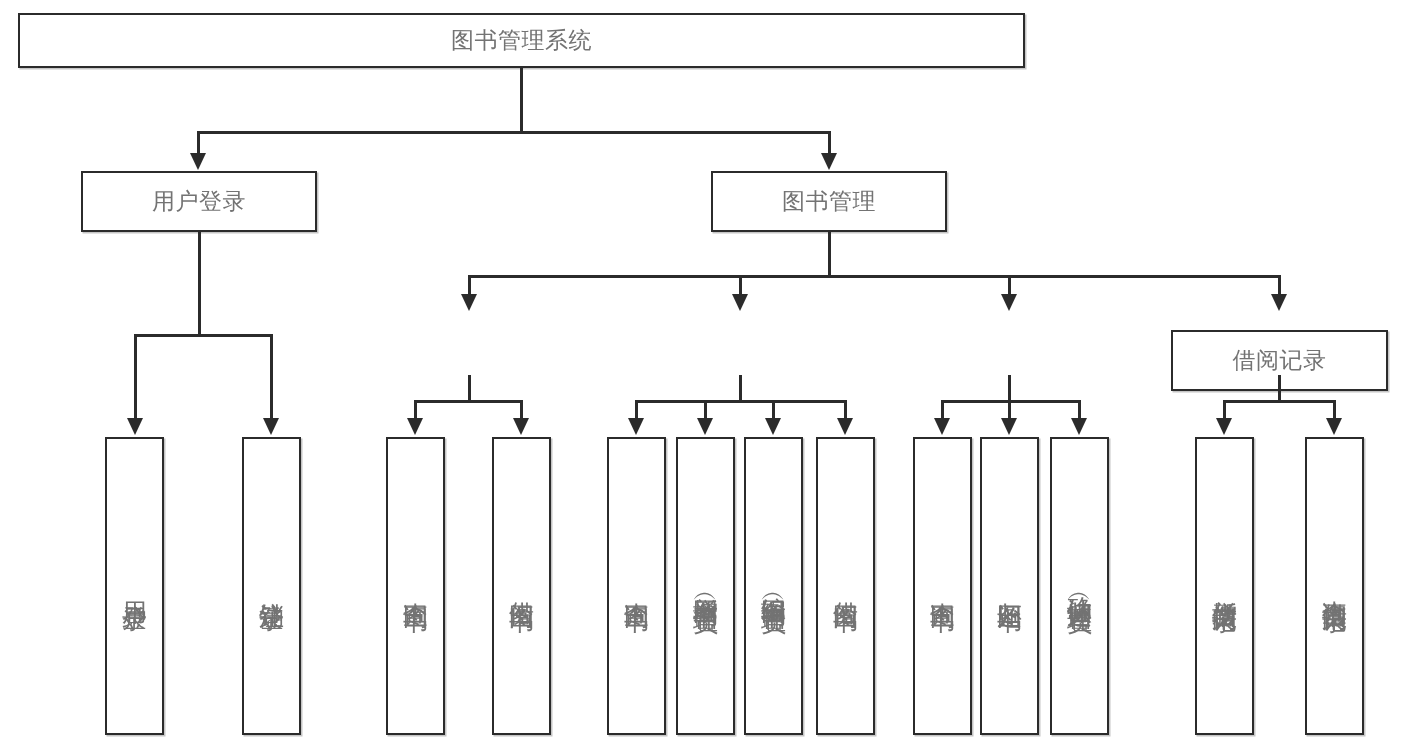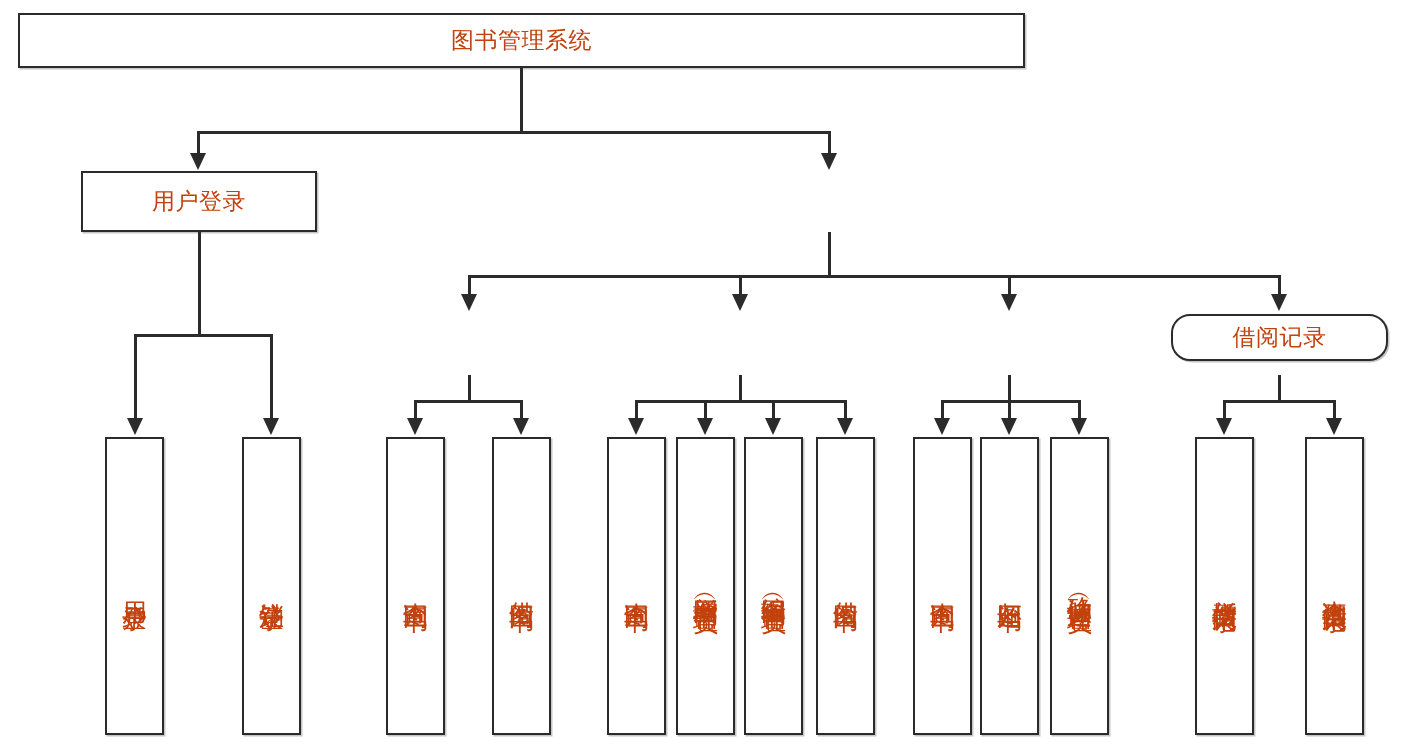--- a/index.html
+++ b/index.html
@@ -19,21 +19,21 @@
   }
   
   .node {
     position: absolute;
     box-sizing: border-box;
     background: #ffffff;
     border: 2.5px solid #2b2b2b;
     display: flex;
     align-items: center;
     justify-content: center;
-    color: #c2410c;
+    color: #737373;
     box-shadow: 1.5px 1.5px 0 rgba(150,150,150,0.55);
   }
   .node .lbl {
     display: block;
     line-height: 1.18;
     letter-spacing: 0.5px;
   }
   .node.h .lbl {
     font-size: 23px;
     white-space: nowrap;
@@ -94,41 +94,44 @@
 
   <div class="ln v" style="left:520px; top:68px; width:2.5px; height:65px;"></div>
   <div class="ln h" style="left:197px; top:131px; width:634px; height:2.5px;"></div>
   <div class="ln v" style="left:197px; top:131px; width:2.5px; height:24px;"></div>
   <div class="ln v" style="left:828px; top:131px; width:2.5px; height:24px;"></div>
   <div class="arrow" style="left:190px; top:153px;"></div>
   <div class="arrow" style="left:821px; top:153px;"></div>
 
   <div class="node h" style="left:81px; top:171px; width:236px; height:61px;">
     <span class="lbl">用户登录</span>
+  </div>
+  <div class="node h" style="left:711px; top:171px; width:236px; height:61px;">
+    <span class="lbl">图书管理</span>
   </div>
 
   <div class="ln v" style="left:198px; top:232px; width:2.5px; height:104px;"></div>
   <div class="ln h" style="left:134px; top:334px; width:138px; height:2.5px;"></div>
   <div class="ln v" style="left:134px; top:334px; width:2.5px; height:85px;"></div>
   <div class="ln v" style="left:270px; top:334px; width:2.5px; height:85px;"></div>
   <div class="arrow" style="left:127px; top:418px;"></div>
   <div class="arrow" style="left:263px; top:418px;"></div>
 
   <div class="ln v" style="left:828px; top:232px; width:2.5px; height:45px;"></div>
   <div class="ln h" style="left:468px; top:275px; width:813px; height:2.5px;"></div>
   <div class="ln v" style="left:468px; top:275px; width:2.5px; height:21px;"></div>
   <div class="ln v" style="left:739px; top:275px; width:2.5px; height:21px;"></div>
   <div class="ln v" style="left:1008px; top:275px; width:2.5px; height:21px;"></div>
   <div class="ln v" style="left:1278px; top:275px; width:2.5px; height:21px;"></div>
   <div class="arrow" style="left:461px; top:294px;"></div>
   <div class="arrow" style="left:732px; top:294px;"></div>
   <div class="arrow" style="left:1001px; top:294px;"></div>
   <div class="arrow" style="left:1271px; top:294px;"></div>
 
-  <div class="node h" style="left:1171px; top:314px; width:217px; height:47px;border-radius:19px;">
+  <div class="node h" style="left:1171px; top:330px; width:217px; height:61px;">
     <span class="lbl">借阅记录</span>
   </div>
 
   <div class="ln v" style="left:468px; top:375px; width:2.5px; height:27px;"></div>
   <div class="ln h" style="left:414px; top:400px; width:108px; height:2.5px;"></div>
   <div class="ln v" style="left:414px; top:400px; width:2.5px; height:19px;"></div>
   <div class="ln v" style="left:520px; top:400px; width:2.5px; height:19px;"></div>
   <div class="arrow" style="left:407px; top:418px;"></div>
   <div class="arrow" style="left:513px; top:418px;"></div>
 

